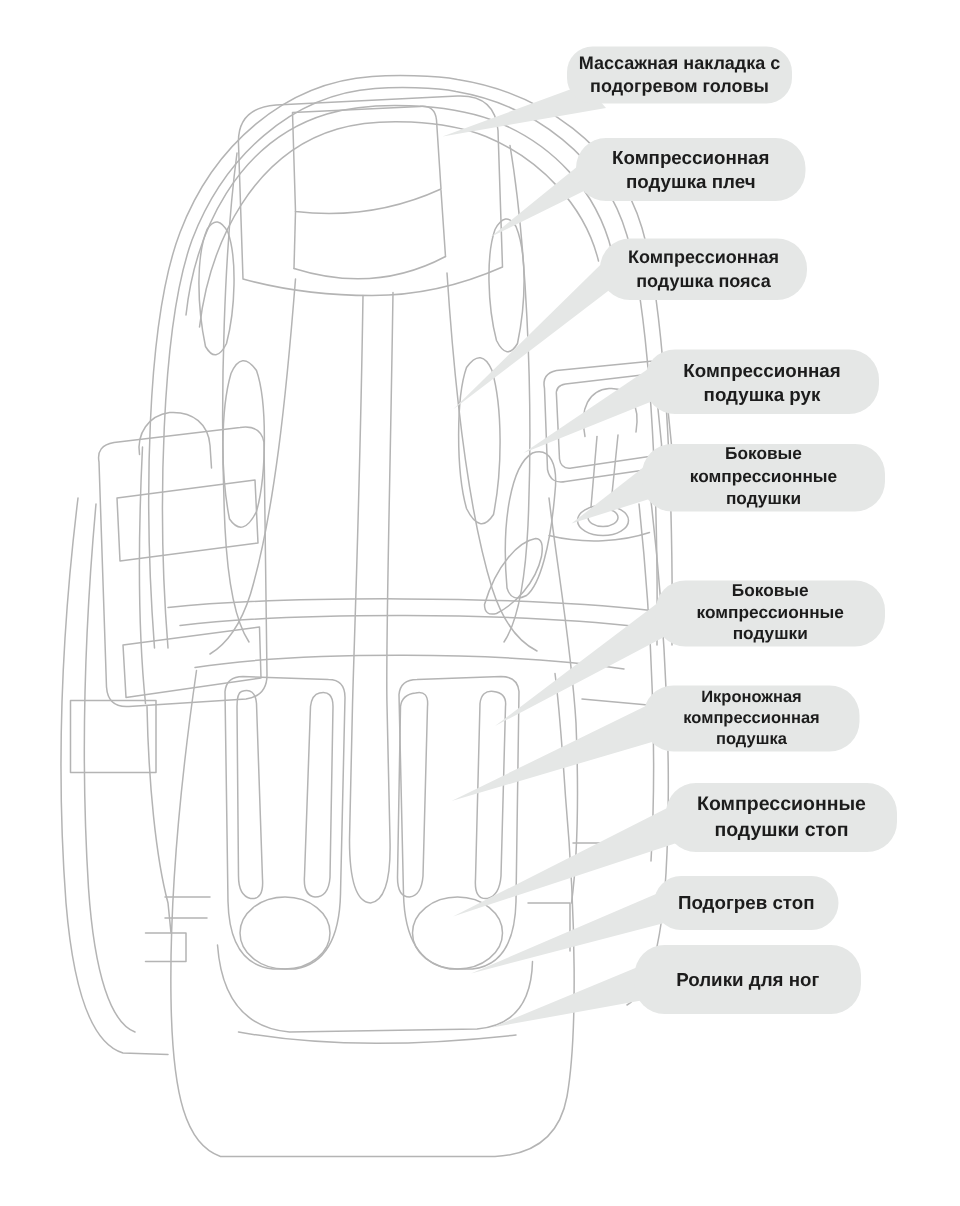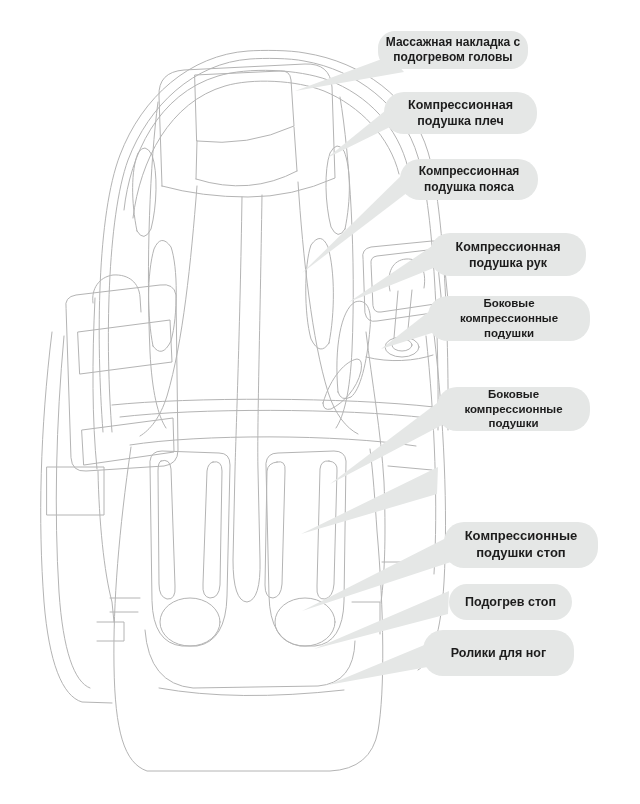--- a/index.html
+++ b/index.html
@@ -154,27 +154,32 @@
 компрессионные
 подушки</span>
   </div>
 
   <div class="bubble" style="left:437px;top:387px;width:153px;height:44px;font-size:11.5px;">
     <span>Боковые
 компрессионные
 подушки</span>
   </div>
 
+  <div class="bubble" style="left:429px;top:457px;width:144px;height:44px;font-size:11px;">
+    <span>Икроножная
+компрессионная
+подушка</span>
+  </div>
 
   <div class="bubble" style="left:444px;top:522px;width:154px;height:46px;font-size:13px;">
     <span>Компрессионные
 подушки стоп</span>
   </div>
 
-  <div class="bubble" style="left:449px;top:584px;width:123px;height:36px;font-size:12.5px;border-radius:18px;">
+  <div class="bubble" style="left:436px;top:584px;width:123px;height:36px;font-size:12.5px;border-radius:18px;">
     <span>Подогрев стоп</span>
   </div>
 
   <div class="bubble" style="left:423px;top:630px;width:151px;height:46px;font-size:12.5px;justify-content:center;">
     <span>Ролики для ног</span>
   </div>
 
 </div>
 
 </body></html>

